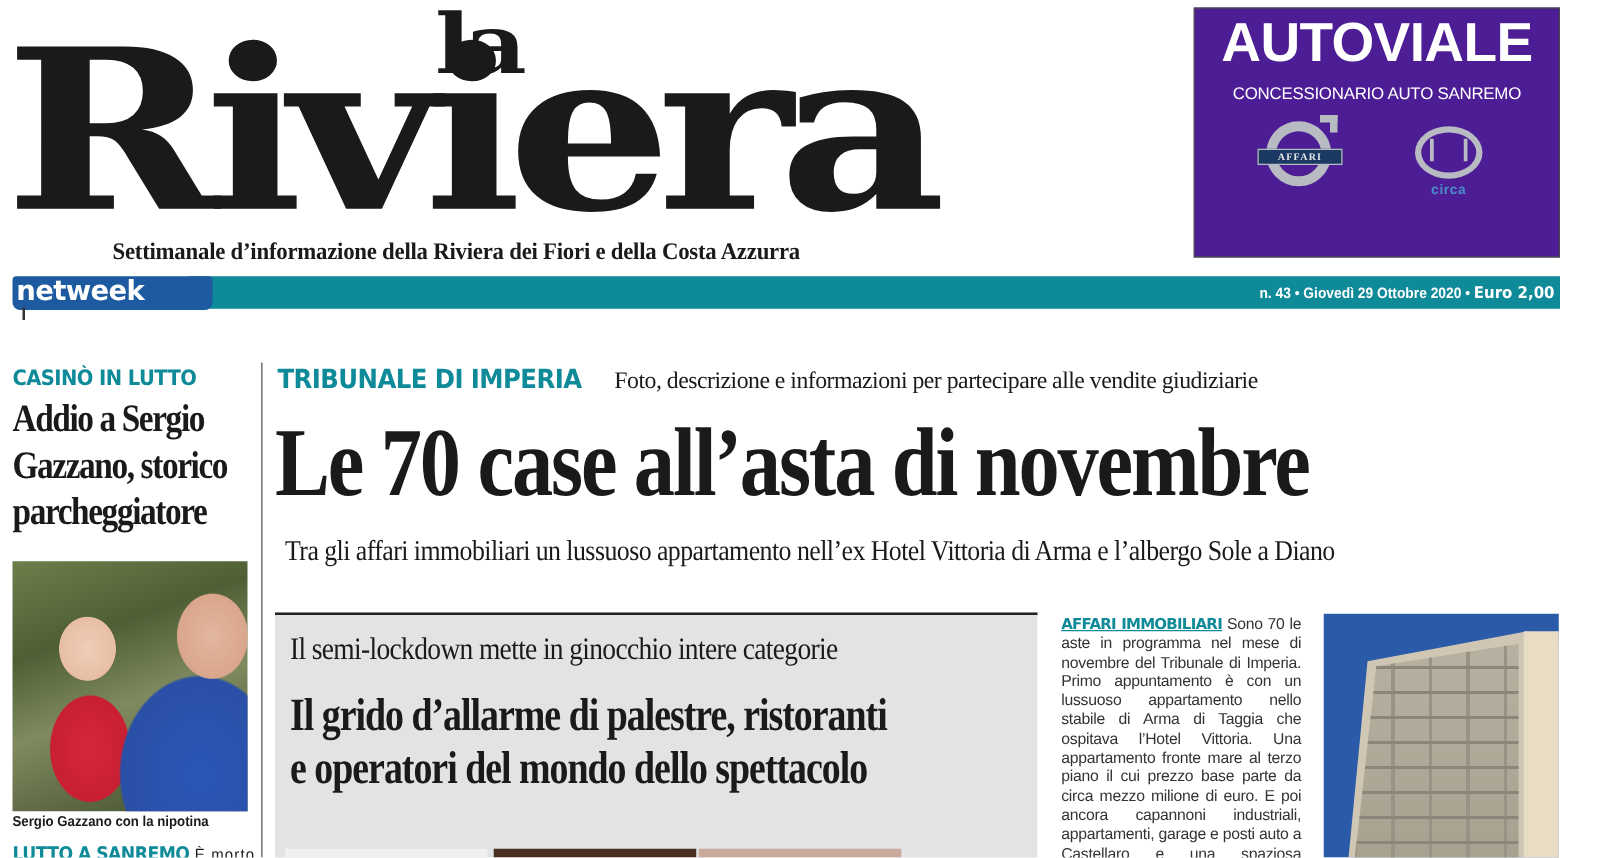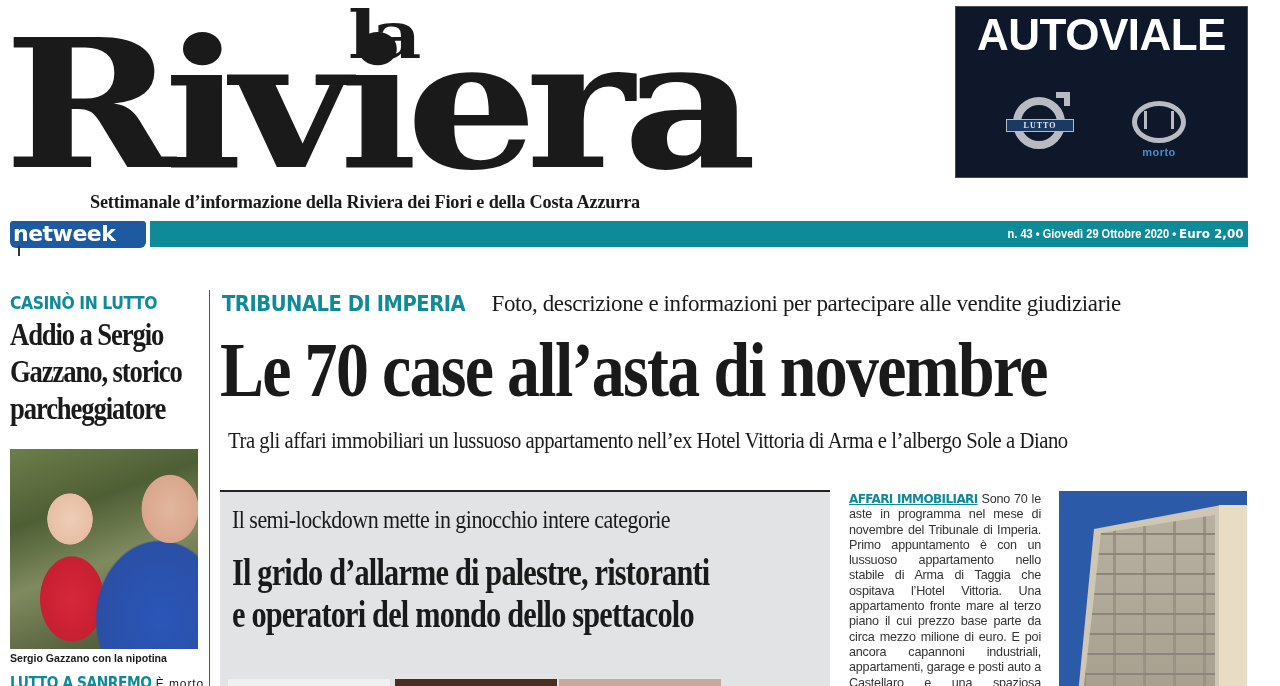--- a/index.html
+++ b/index.html
@@ -5,33 +5,33 @@
   html, body { margin:0; padding:0; }
   body { width:1280px; height:686px; overflow:hidden; background:#ffffff; position:relative; font-family:"Liberation Serif", serif; color:#1a1a1a; }
   .abs { position:absolute; }
 
   
   .masthead-la { left:348px; top:2px; font-family:"DejaVu Serif", serif; font-weight:900; font-size:66px; line-height:66px; letter-spacing:-4px; color:#1a1a1a; transform:scaleX(1.15); transform-origin:left top; }
   .masthead-title { left:4px; top:20px; font-family:"DejaVu Serif", serif; font-weight:900; font-size:178px; line-height:170px; letter-spacing:-10px; color:#1a1a1a; transform:scaleX(1.16); transform-origin:left top; white-space:nowrap; }
   .tagline { left:90px; top:191px; font-family:"Liberation Serif", serif; font-weight:bold; font-size:19px; color:#1a1a1a; letter-spacing:-0.2px; transform:scaleX(0.96); transform-origin:left top; white-space:nowrap; }
 
   
-  .ad { left:955px; top:6px; width:293px; height:172px; background:#0f172a; border:1px solid #4a4a4a; box-sizing:border-box; color:#fff; font-family:"Liberation Sans", sans-serif; text-align:center; }
+  .ad { left:955px; top:6px; width:293px; height:200px; background:#4c1d95; border:1px solid #4a4a4a; box-sizing:border-box; color:#fff; font-family:"Liberation Sans", sans-serif; text-align:center; }
   .ad-brand { position:absolute; left:0; right:0; top:4px; font-size:44px; font-weight:bold; letter-spacing:-0.5px; line-height:48px; }
   .ad-sub { position:absolute; left:0; right:0; top:60px; font-size:13.5px; letter-spacing:-0.2px; }
   .ad-volvo { position:absolute; left:57px; top:90px; width:52px; height:52px; border:8px solid #b8bcc2; border-radius:50%; box-sizing:border-box; }
   .ad-volvo-arrow { position:absolute; left:100px; top:85px; width:14px; height:14px; border-top:6px solid #b8bcc2; border-right:6px solid #b8bcc2; box-sizing:border-box; }
   .ad-volvo-band { position:absolute; left:50px; top:112px; width:66px; height:11px; background:#1b3a63; border:1px solid #b8bcc2; color:#e5e7ea; font-family:"Liberation Serif", serif; font-weight:bold; font-size:8px; line-height:11px; letter-spacing:1px; }
   .ad-mazda { position:absolute; left:176px; top:94px; width:54px; height:42px; border:5px solid #b8bcc2; border-radius:50%; box-sizing:border-box; }
   .ad-mazda-m { position:absolute; left:188px; top:104px; width:30px; height:18px; border-left:3px solid #b8bcc2; border-right:3px solid #b8bcc2; box-sizing:border-box; }
   .ad-mazda-label { position:absolute; left:170px; top:139px; width:66px; font-size:11px; color:#4b8dc8; font-weight:bold; letter-spacing:0.5px; }
   .ad-url { position:absolute; left:0; right:0; top:167px; font-size:23px; letter-spacing:1.2px; }
 
   
-  .netweek { left:10px; top:221px; width:136px; height:27px; background:#1e5aa0; border-radius:3px 3px 6px 6px; color:#fff; font-family:"DejaVu Sans", sans-serif; font-weight:bold; font-size:22px; line-height:25px; padding-left:3px; box-sizing:border-box; letter-spacing:-0.5px; }
+  .netweek { left:10px; top:221px; width:160px; height:27px; background:#1e5aa0; border-radius:3px 3px 6px 6px; color:#fff; font-family:"DejaVu Sans", sans-serif; font-weight:bold; font-size:22px; line-height:25px; padding-left:3px; box-sizing:border-box; letter-spacing:-0.5px; }
   .netweek-tail { left:18px; top:246px; width:2px; height:10px; background:#333; }
   .teal-bar { left:150px; top:221px; width:1098px; height:26px; background:#0f8a99; }
   .issue-info { right:36px; top:224px; height:20px; line-height:20px; color:#fff; font-family:"Liberation Sans", sans-serif; font-size:12px; font-weight:bold; white-space:nowrap; transform:scaleX(0.92); transform-origin:right top; }
   .issue-price { font-family:"DejaVu Sans", sans-serif; font-weight:900; font-size:13px; }
 
   
   .kicker-teal { color:#0f8a99; font-family:"DejaVu Sans", sans-serif; font-weight:900; letter-spacing:-0.5px; }
   .left-kicker { left:10px; top:293px; font-size:17px; transform:scaleX(0.92); transform-origin:left top; white-space:nowrap; }
   .left-headline { left:10px; top:316px; width:200px; font-family:"Liberation Serif", serif; font-weight:bold; font-size:31px; line-height:37px; letter-spacing:-1.3px; transform:scaleX(0.86); transform-origin:left top; width:232px; }
   .left-photo { left:10px; top:449px; width:188px; height:200px; overflow:hidden;
@@ -42,21 +42,21 @@
       radial-gradient(ellipse 45px 60px at 62px 150px, #d6273a 0%, #c81f32 70%, transparent 72%),
       linear-gradient(160deg, #6d7e4a 0%, #4f5f35 30%, #7f8a5f 55%, #3f4a2a 100%); }
   .left-caption { left:10px; top:652px; font-family:"Liberation Sans", sans-serif; font-weight:bold; font-size:11.5px; color:#1a1a1a; white-space:nowrap; transform:scaleX(0.92); transform-origin:left top; }
   .left-kicker2 { left:10px; top:674px; font-size:15px; transform:scaleX(0.92); transform-origin:left top; white-space:nowrap; }
   .left-kicker2 .rest { color:#1a1a1a; font-family:"Liberation Sans", sans-serif; font-weight:normal; font-size:13px; letter-spacing:1px; }
   .col-rule { left:209px; top:290px; width:1px; height:396px; background:#555; }
 
   
   .main-kicker-row { left:222px; top:291px; white-space:nowrap; }
   .main-kicker { font-size:21px; transform:scaleX(0.93); display:inline-block; transform-origin:left center; }
-  .main-deck { font-family:"Liberation Serif", serif; font-size:23px; color:#1a1a1a; margin-left:4px; letter-spacing:-0.4px; }
+  .main-deck { font-family:"Liberation Serif", serif; font-size:19px; color:#1a1a1a; margin-left:4px; letter-spacing:-0.4px; }
   .main-headline { left:220px; top:326px; font-family:"Liberation Serif", serif; font-weight:bold; font-size:78px; line-height:88px; letter-spacing:-2px; white-space:nowrap; transform:scaleX(0.845); transform-origin:left top; }
   .main-sub { left:228px; top:428px; font-family:"Liberation Serif", serif; font-size:23px; letter-spacing:-0.5px; white-space:nowrap; transform:scaleX(0.90); transform-origin:left top; }
 
   
   .grey-box { left:220px; top:490px; width:610px; height:196px; background:#e2e3e4; border-top:2px solid #222; }
   .grey-kicker { left:232px; top:506px; font-family:"Liberation Serif", serif; font-size:25px; letter-spacing:-0.6px; white-space:nowrap; transform:scaleX(0.88); transform-origin:left top; }
   .grey-headline { left:232px; top:552px; font-family:"Liberation Serif", serif; font-weight:bold; font-size:37px; line-height:42px; letter-spacing:-1px; white-space:nowrap; transform:scaleX(0.82); transform-origin:left top; }
   .thumb { top:679px; height:7px; }
   .thumb-1 { left:228px; width:162px; background:#f0f0f0; }
   .thumb-2 { left:395px; width:162px; background:#4a2e22; }
@@ -79,26 +79,27 @@
 </style>
 </head>
 <body>
 
 <div class="abs masthead-title">Riviera</div>
 <div class="abs masthead-la">la</div>
 <div class="abs tagline">Settimanale d’informazione della Riviera dei Fiori e della Costa Azzurra</div>
 
 <div class="abs ad">
   <div class="ad-brand">AUTOVIALE</div>
+  <div class="ad-sub">CONCESSIONARIO AUTO SANREMO</div>
   <div class="ad-volvo"></div>
   <div class="ad-volvo-arrow"></div>
-  <div class="ad-volvo-band">LUTTO</div>
+  <div class="ad-volvo-band">AFFARI</div>
   <div class="ad-mazda"></div>
   <div class="ad-mazda-m"></div>
-  <div class="ad-mazda-label">morto</div>
+  <div class="ad-mazda-label">circa</div>
 </div>
 
 <div class="abs teal-bar"></div>
 <div class="abs netweek">netweek</div>
 <div class="abs netweek-tail"></div>
 <div class="abs issue-info">
   <span>n. 43 • Giovedì 29 Ottobre 2020 • </span><span class="issue-price">Euro 2,00</span>
 </div>
 
 <div class="abs kicker-teal left-kicker">CASINÒ IN LUTTO</div>

